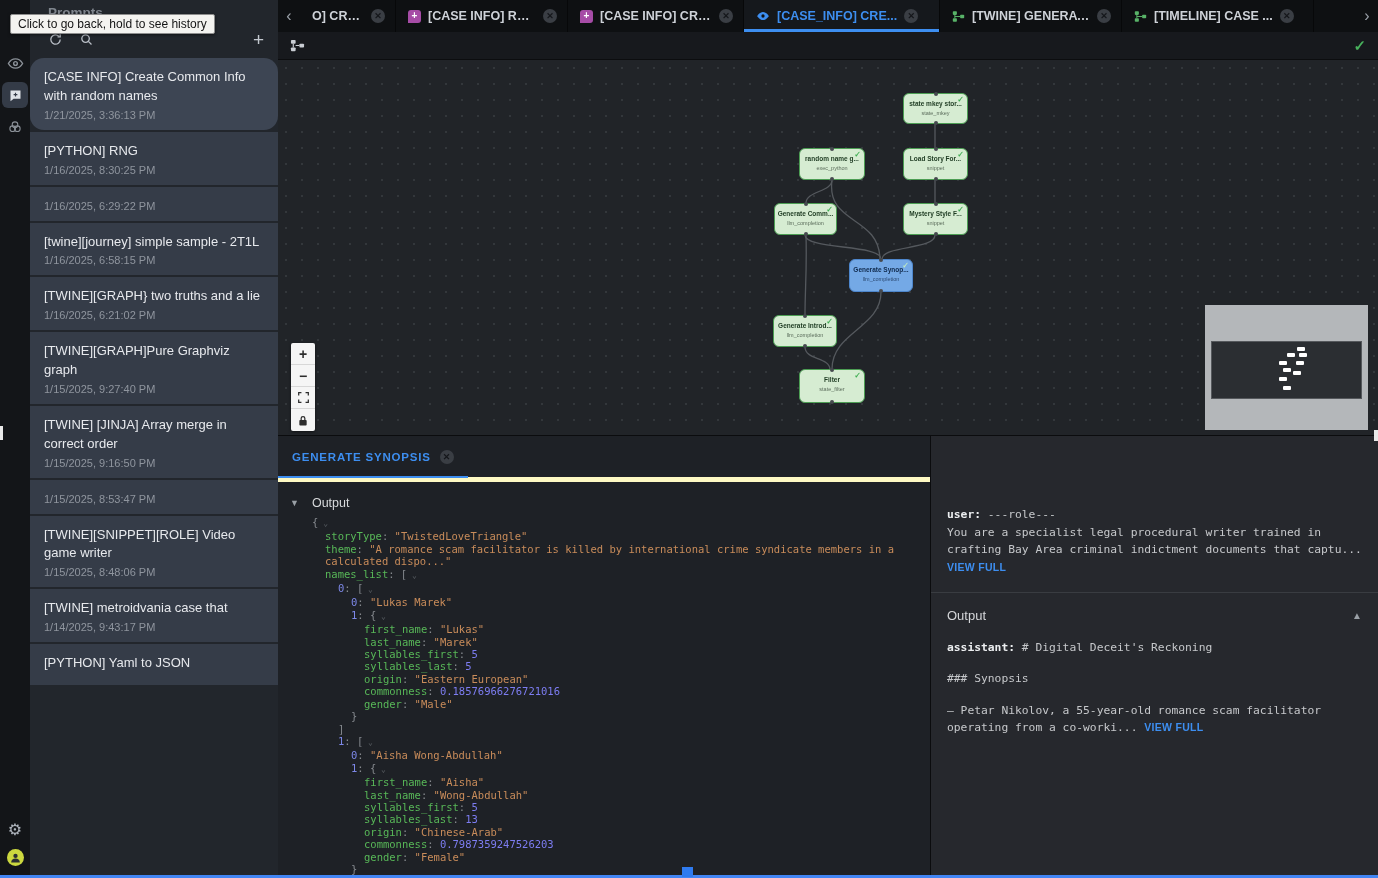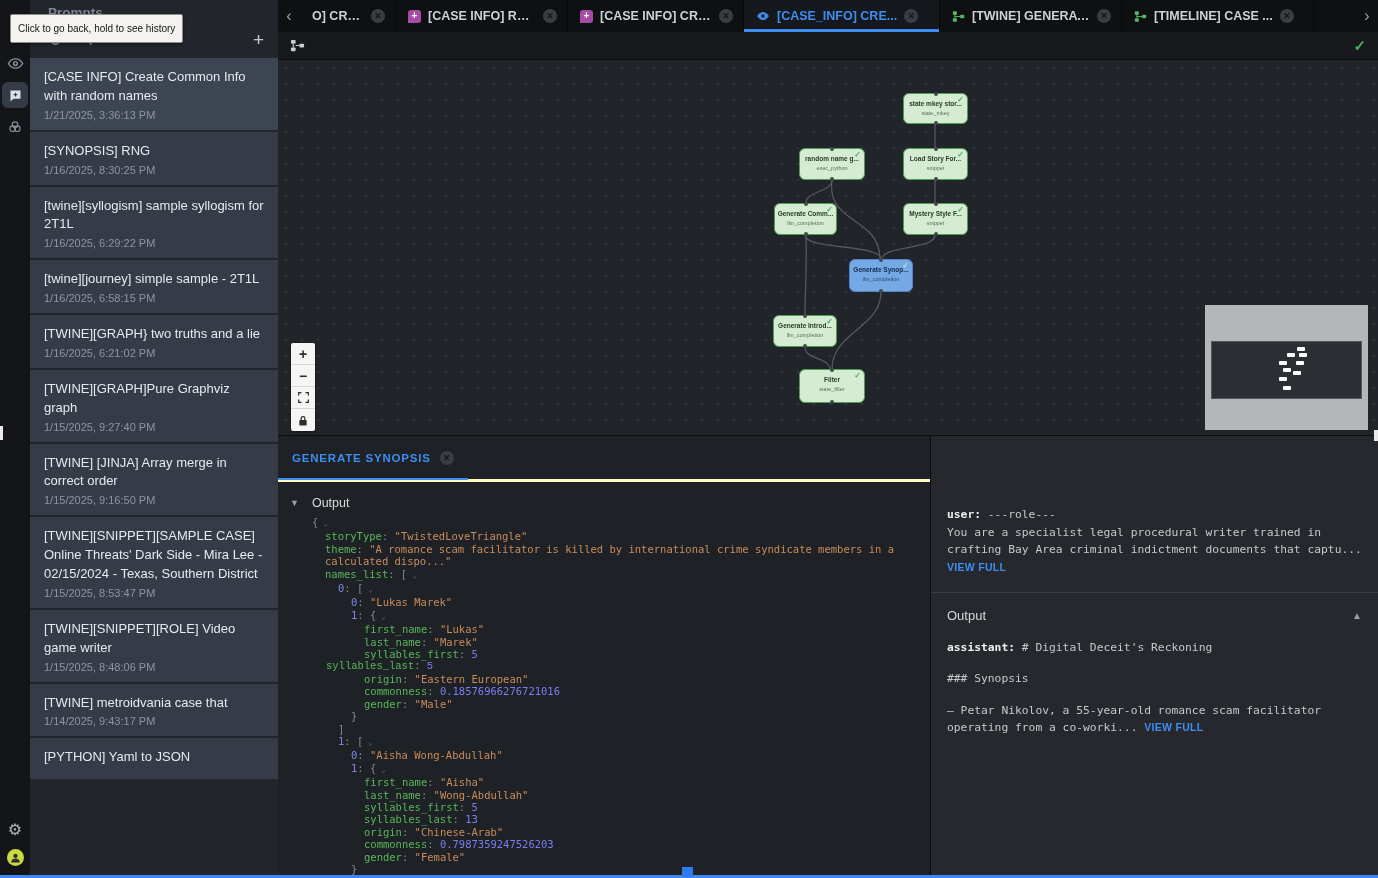--- a/index.html
+++ b/index.html
@@ -16,27 +16,27 @@
   .avatar { width:17px; height:17px; border-radius:50%; background:#ccd83f; margin:10px auto 4px auto; display:flex; align-items:center; justify-content:center; overflow:hidden; }
 
   
   .sidebar { position:absolute; left:30px; top:0; width:248px; height:878px; background:#22262c; z-index:4; overflow:hidden; }
   .sb-title { padding:5px 0 2px 18px; color:#7f858d; font-size:13.5px; font-weight:700; }
   .sb-toolbar { height:34px; display:flex; align-items:center; padding:0 14px 0 18px; gap:16px; }
   .sb-toolbar .spacer { flex:1; }
   .plus-btn { color:#c3c8cf; font-size:19px; font-weight:400; line-height:1; }
   .plist { padding:2px 0 0 0; }
   .pitem { background:#353c48; margin:0 0 2px 0; padding:10px 12px 9px 14px; cursor:pointer; }
-  .pitem.sel { background:#3d4553; }
+  .pitem.sel { background:#3d4553;border-radius:14px; }
   .pt { color:#e7e9ed; font-size:13px; line-height:1.45; }
   .pts { color:#8f959e; font-size:11px; margin-top:3px; }
 
   
   .tooltip { position:absolute; left:10px; top:14px; z-index:40; background:#f4f3f0; color:#141414;
-             border:1px solid #8d8d8d; border-radius:2px; font-size:10px; padding:8px 7px;
+             border:1px solid #8d8d8d; border-radius:2px; font-size:12px; padding:2px 7px;
              box-shadow:0 1px 3px rgba(0,0,0,.5); white-space:nowrap; }
 
   
   .tabbar { position:absolute; left:278px; top:0; right:0; height:32px; background:#0e1012; display:flex; align-items:stretch; z-index:6; }
   .tb-chev { width:22px; display:flex; align-items:center; justify-content:center; color:#9aa0a8; font-size:16px; }
   .tab { display:flex; align-items:center; gap:7px; padding:0 10px 0 12px; color:#ced2d8; font-size:12.5px; font-weight:600;
          border-right:1px solid #070809; position:relative; white-space:nowrap; cursor:pointer; }
   .tab .lbl { overflow:hidden; text-overflow:ellipsis; }
   .tab.active { background:#15181c; color:#3d8ef0; }
   .tab.active::after { content:""; position:absolute; left:0; right:0; bottom:0; height:3px; background:#3d8ef0; }
@@ -70,21 +70,21 @@
 
   .minimap { position:absolute; right:10px; top:245px; width:163px; height:125px; background:#b4b7ba; z-index:3; }
   .mm-view { position:absolute; left:6px; top:36px; width:151px; height:58px; background:#2b2e32; border:1px solid #55585c; }
   .mm-node { position:absolute; width:8px; height:4px; background:#fff; border-radius:1px; }
 
   
   .rz { position:absolute; background:#e9e9e9; z-index:30; }
 
   
   .codepanel { position:absolute; left:278px; top:435px; width:652px; height:443px; background:#1e2126; border-top:1px solid #0b0c0e; overflow:hidden; z-index:4; }
-  .code-tabrow { height:46px; border-bottom:3px solid #fef9c3; display:flex; align-items:stretch; }
+  .code-tabrow { height:46px; border-bottom:5px solid #fef9c3; display:flex; align-items:stretch; }
   .code-tab { display:flex; align-items:center; gap:9px; padding:0 14px; position:relative; cursor:pointer; }
   .code-tab::after { content:""; position:absolute; left:0; right:0; bottom:-1px; height:2px; background:#3d8ef0; }
   .code-tab .lbl { color:#3d8ef0; font-size:11.5px; font-weight:700; letter-spacing:.8px; }
   .outrow { display:flex; align-items:center; gap:13px; margin:14px 0 6px 12px; color:#d8dadc; font-size:12.5px; }
   .chev { color:#9aa0a6; font-size:9px; }
   .jsoncode { font-family:"DejaVu Sans Mono", monospace; font-size:10.5px; line-height:12.4px; }
   .cl { white-space:pre-wrap; word-break:break-word; padding-right:14px; }
   .c-k { color:#58b858; } .c-s { color:#c98c5a; } .c-n { color:#7d7df2; }
   .c-p { color:#85898e; } .c-i { color:#7d88e8; } .c-v { color:#5c6166; font-size:8px; }
 
@@ -166,45 +166,43 @@
       </span>
       <span class="spacer"></span>
       <span class="plus-btn">+</span>
     </div>
     <div class="plist">
         <div class="pitem sel">
           <div class="pt">[CASE INFO] Create Common Info with random names</div>
           <div class="pts">1/21/2025, 3:36:13 PM</div>
         </div>
         <div class="pitem">
-          <div class="pt">[SYNOPSIS] RNG</div>
+          <div class="pt">[PYTHON] RNG</div>
           <div class="pts">1/16/2025, 8:30:25 PM</div>
         </div>
         <div class="pitem">
-          <div class="pt">[twine][syllogism] sample syllogism for 2T1L</div>
           <div class="pts">1/16/2025, 6:29:22 PM</div>
         </div>
         <div class="pitem">
           <div class="pt">[twine][journey] simple sample - 2T1L</div>
           <div class="pts">1/16/2025, 6:58:15 PM</div>
         </div>
         <div class="pitem">
           <div class="pt">[TWINE][GRAPH} two truths and a lie</div>
           <div class="pts">1/16/2025, 6:21:02 PM</div>
         </div>
         <div class="pitem">
           <div class="pt">[TWINE][GRAPH]Pure Graphviz graph</div>
           <div class="pts">1/15/2025, 9:27:40 PM</div>
         </div>
         <div class="pitem">
           <div class="pt">[TWINE] [JINJA] Array merge in correct order</div>
           <div class="pts">1/15/2025, 9:16:50 PM</div>
         </div>
         <div class="pitem">
-          <div class="pt">[TWINE][SNIPPET][SAMPLE CASE] Online Threats' Dark Side - Mira Lee - 02/15/2024 - Texas, Southern District</div>
           <div class="pts">1/15/2025, 8:53:47 PM</div>
         </div>
         <div class="pitem">
           <div class="pt">[TWINE][SNIPPET][ROLE] Video game writer</div>
           <div class="pts">1/15/2025, 8:48:06 PM</div>
         </div>
         <div class="pitem">
           <div class="pt">[TWINE] metroidvania case that</div>
           <div class="pts">1/14/2025, 9:43:17 PM</div>
         </div>
@@ -403,21 +401,21 @@
         <div class="cl" style="padding-left: 34px;"><span class="c-p">{</span><span class="c-v"> ⌄</span></div>
         <div class="cl" style="padding-left: 47px;"><span class="c-k">storyType</span><span class="c-p">: </span><span class="c-s">"TwistedLoveTriangle"</span></div>
         <div class="cl" style="padding-left: 47px;"><span class="c-k">theme</span><span class="c-p">: </span><span class="c-s">"A romance scam facilitator is killed by international crime syndicate members in a calculated dispo..."</span></div>
         <div class="cl" style="padding-left: 47px;"><span class="c-k">names_list</span><span class="c-p">: [</span><span class="c-v"> ⌄</span></div>
         <div class="cl" style="padding-left: 60px;"><span class="c-i">0</span><span class="c-p">: [</span><span class="c-v"> ⌄</span></div>
         <div class="cl" style="padding-left: 73px;"><span class="c-i">0</span><span class="c-p">: </span><span class="c-s">"Lukas Marek"</span></div>
         <div class="cl" style="padding-left: 73px;"><span class="c-i">1</span><span class="c-p">: {</span><span class="c-v"> ⌄</span></div>
         <div class="cl" style="padding-left: 86px;"><span class="c-k">first_name</span><span class="c-p">: </span><span class="c-s">"Lukas"</span></div>
         <div class="cl" style="padding-left: 86px;"><span class="c-k">last_name</span><span class="c-p">: </span><span class="c-s">"Marek"</span></div>
         <div class="cl" style="padding-left: 86px;"><span class="c-k">syllables_first</span><span class="c-p">: </span><span class="c-n">5</span></div>
-        <div class="cl" style="padding-left: 48px; font-family: Liberation Mono, monospace;"><span class="c-k">syllables_last</span><span class="c-p">: </span><span class="c-n">5</span></div>
+        <div class="cl" style="padding-left: 86px;"><span class="c-k">syllables_last</span><span class="c-p">: </span><span class="c-n">5</span></div>
         <div class="cl" style="padding-left: 86px;"><span class="c-k">origin</span><span class="c-p">: </span><span class="c-s">"Eastern European"</span></div>
         <div class="cl" style="padding-left: 86px;"><span class="c-k">commonness</span><span class="c-p">: </span><span class="c-n">0.18576966276721016</span></div>
         <div class="cl" style="padding-left: 86px;"><span class="c-k">gender</span><span class="c-p">: </span><span class="c-s">"Male"</span></div>
         <div class="cl" style="padding-left: 73px;"><span class="c-p">}</span></div>
         <div class="cl" style="padding-left: 60px;"><span class="c-p">]</span></div>
         <div class="cl" style="padding-left: 60px;"><span class="c-i">1</span><span class="c-p">: [</span><span class="c-v"> ⌄</span></div>
         <div class="cl" style="padding-left: 73px;"><span class="c-i">0</span><span class="c-p">: </span><span class="c-s">"Aisha Wong-Abdullah"</span></div>
         <div class="cl" style="padding-left: 73px;"><span class="c-i">1</span><span class="c-p">: {</span><span class="c-v"> ⌄</span></div>
         <div class="cl" style="padding-left: 86px;"><span class="c-k">first_name</span><span class="c-p">: </span><span class="c-s">"Aisha"</span></div>
         <div class="cl" style="padding-left: 86px;"><span class="c-k">last_name</span><span class="c-p">: </span><span class="c-s">"Wong-Abdullah"</span></div>

